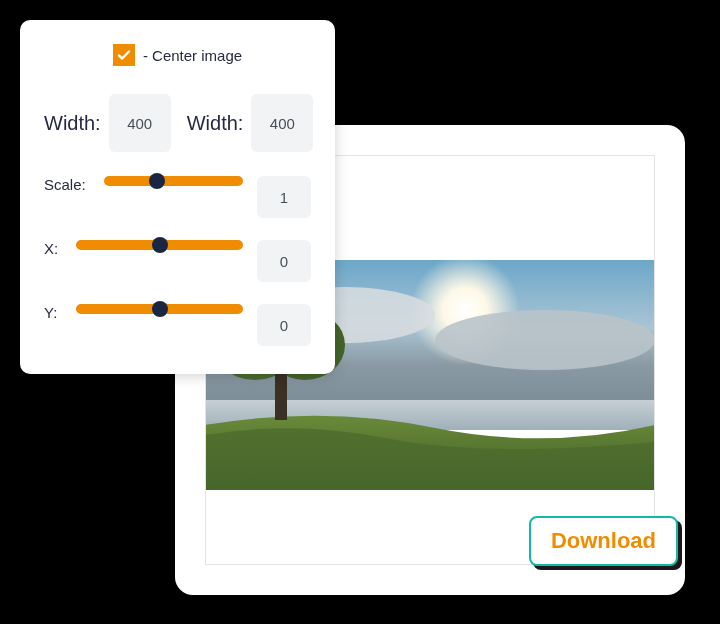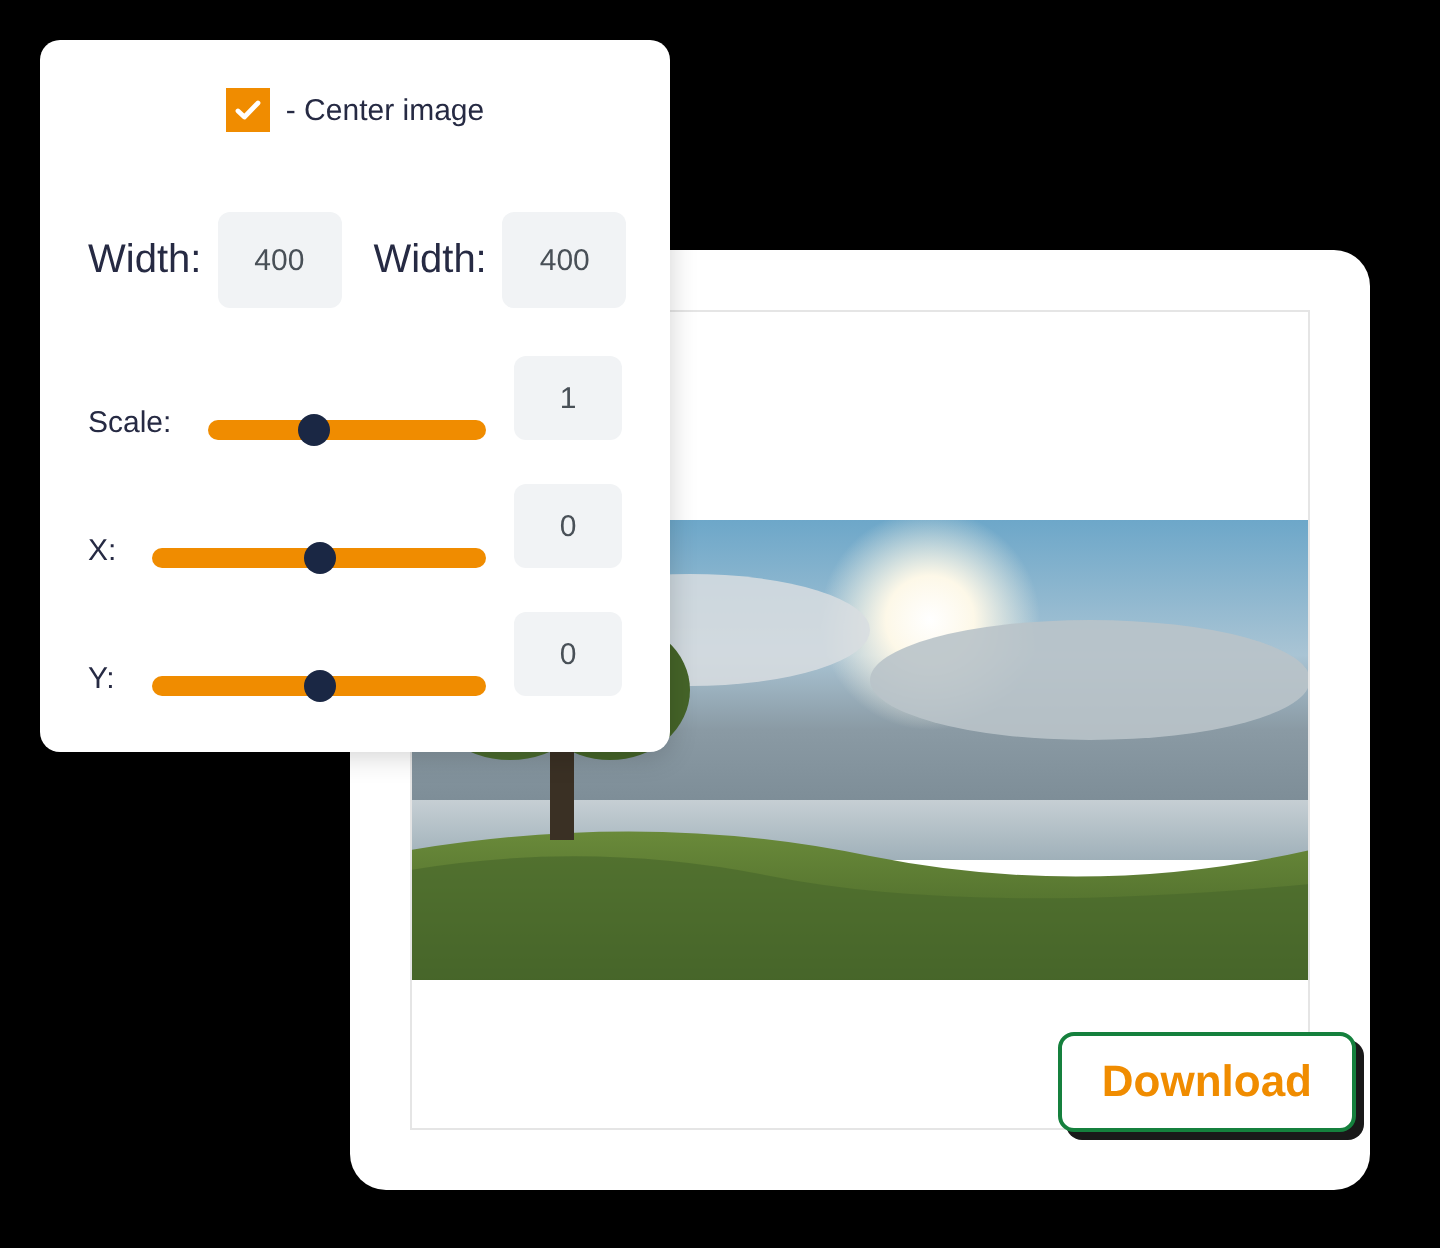--- a/index.html
+++ b/index.html
@@ -46,21 +46,21 @@
       background: #fff;
       border-radius: 10px;
       box-shadow: 0 2px 14px rgba(0,0,0,0.18);
       padding: 24px 24px 28px;
     }
     .center-row {
       display: flex;
       align-items: center;
       justify-content: center;
       gap: 8px;
-      margin-bottom: 40px;
+      margin-bottom: 28px;
       color: #262a43;
       font-size: 15px;
     }
     .checkbox {
       width: 22px;
       height: 22px;
       background: #f08c00;
       display: flex;
       align-items: center;
       justify-content: center;
@@ -73,31 +73,31 @@
       gap: 8px;
       margin-bottom: 24px;
     }
     .dim-label {
       color: #262a43;
       font-size: 20px;
       flex-shrink: 0;
     }
     .dim-input {
       width: 62px;
-      height: 48px;
+      height: 58px;
       background: #f1f3f5;
       border: none;
       border-radius: 6px;
       text-align: center;
       font-size: 15px;
       color: #495057;
     }
     .slider-row {
       display: flex;
-      align-items: flex-end;
+      align-items: flex-start;
       gap: 14px;
       margin-bottom: 22px;
     }
     .slider-row:last-child { margin-bottom: 0; }
     .slider-label {
       color: #262a43;
       font-size: 15px;
       width: 46px;
       flex-shrink: 0;
     }
@@ -131,21 +131,21 @@
       color: #495057;
       display: flex;
       align-items: center;
       justify-content: center;
     }
     .download-btn {
       position: absolute;
       right: 42px;
       bottom: 58px;
       background: #fff;
-      border: 2px solid #15803d;
+      border: 2px solid #14b8a6;
       border-radius: 8px;
       padding: 10px 20px;
       font-size: 22px;
       font-weight: 700;
       color: #f08c00;
       cursor: pointer;
       box-shadow: 4px 4px 0 rgba(0,0,0,0.9);
     }
   </style>
 </head>

